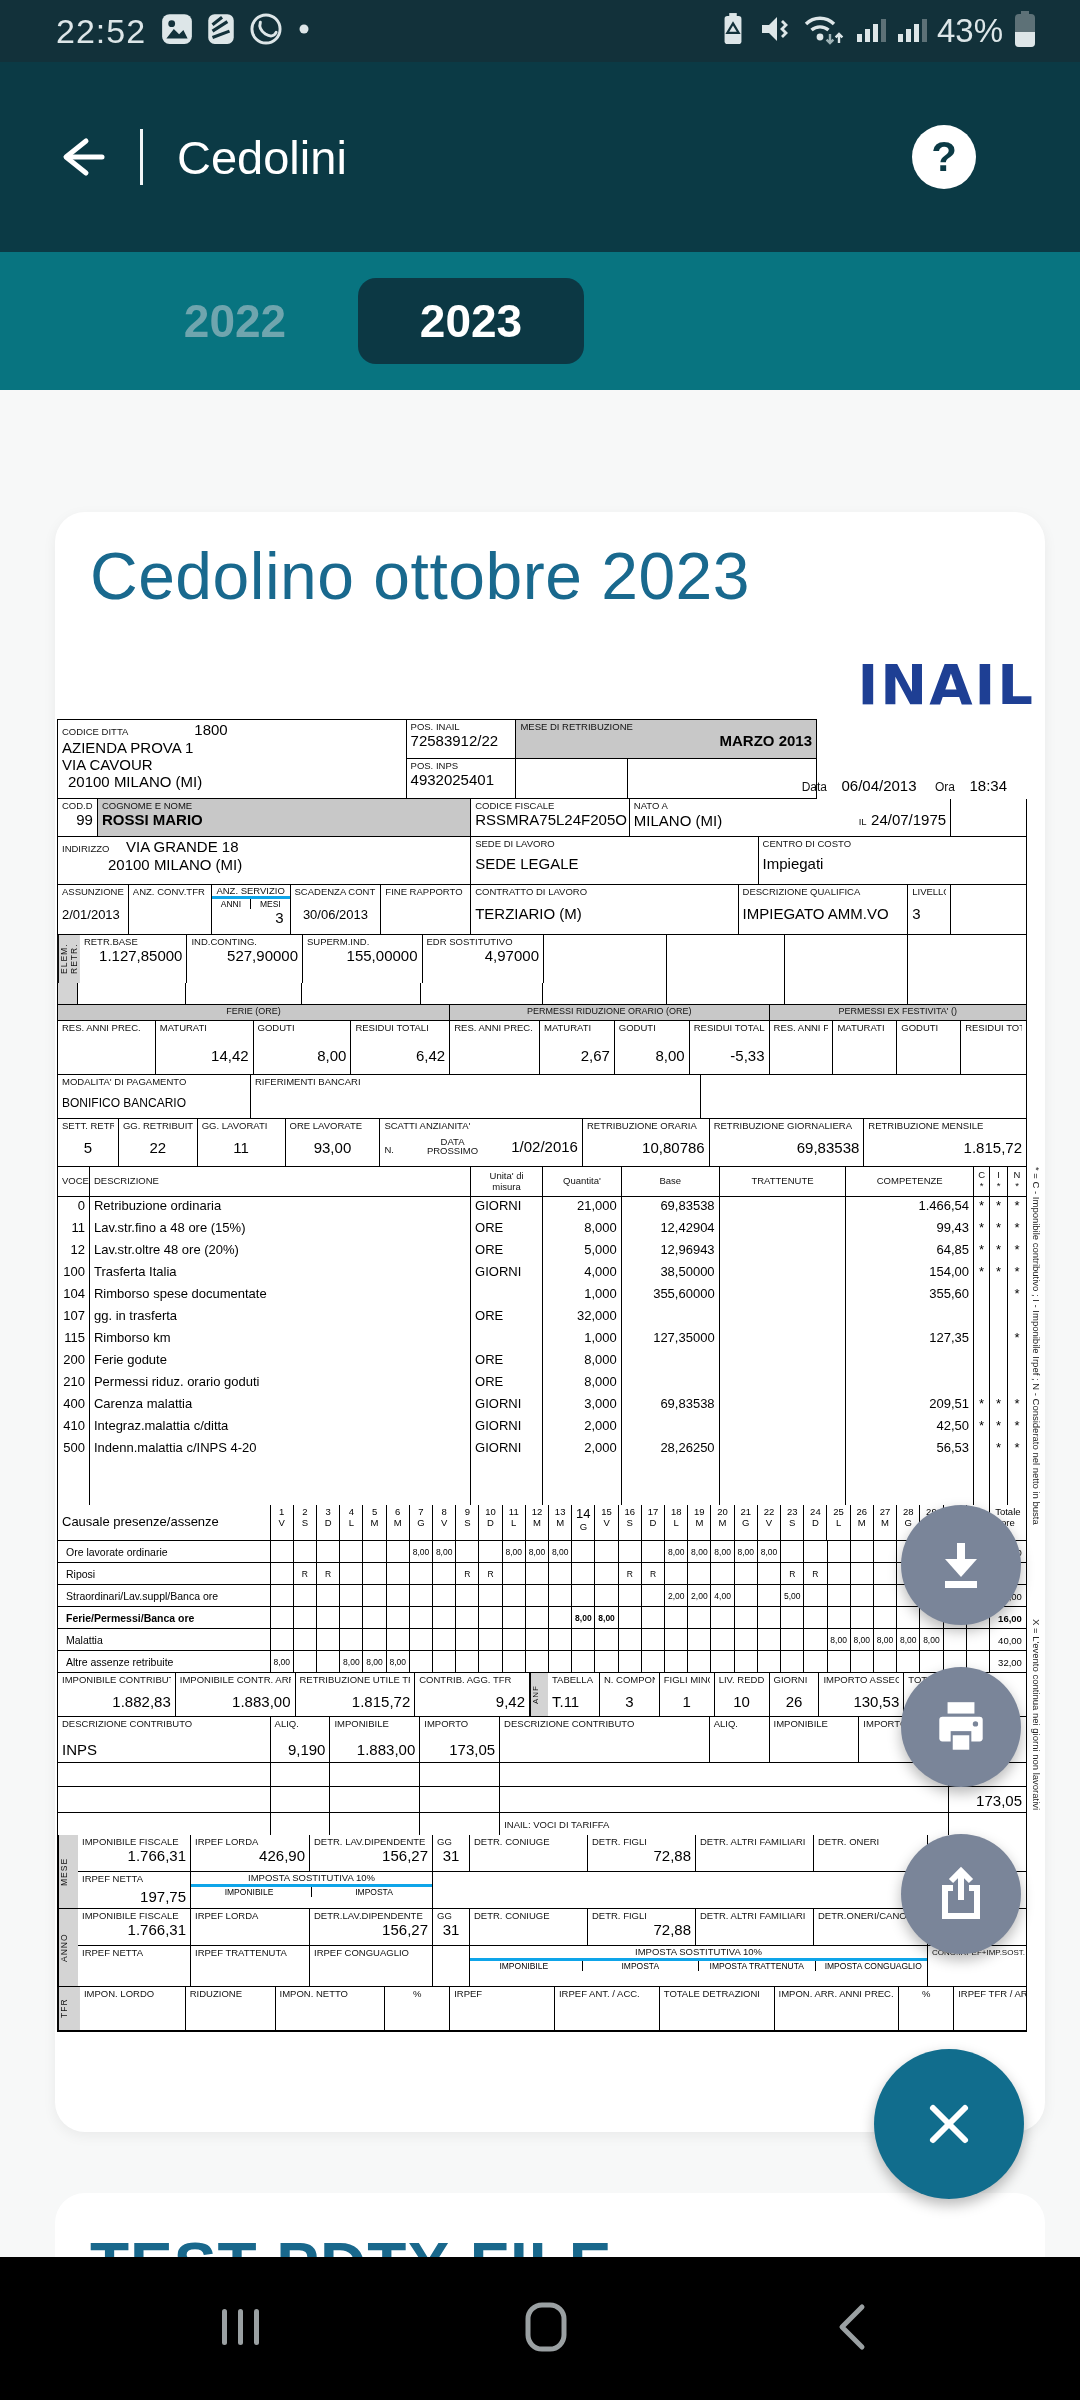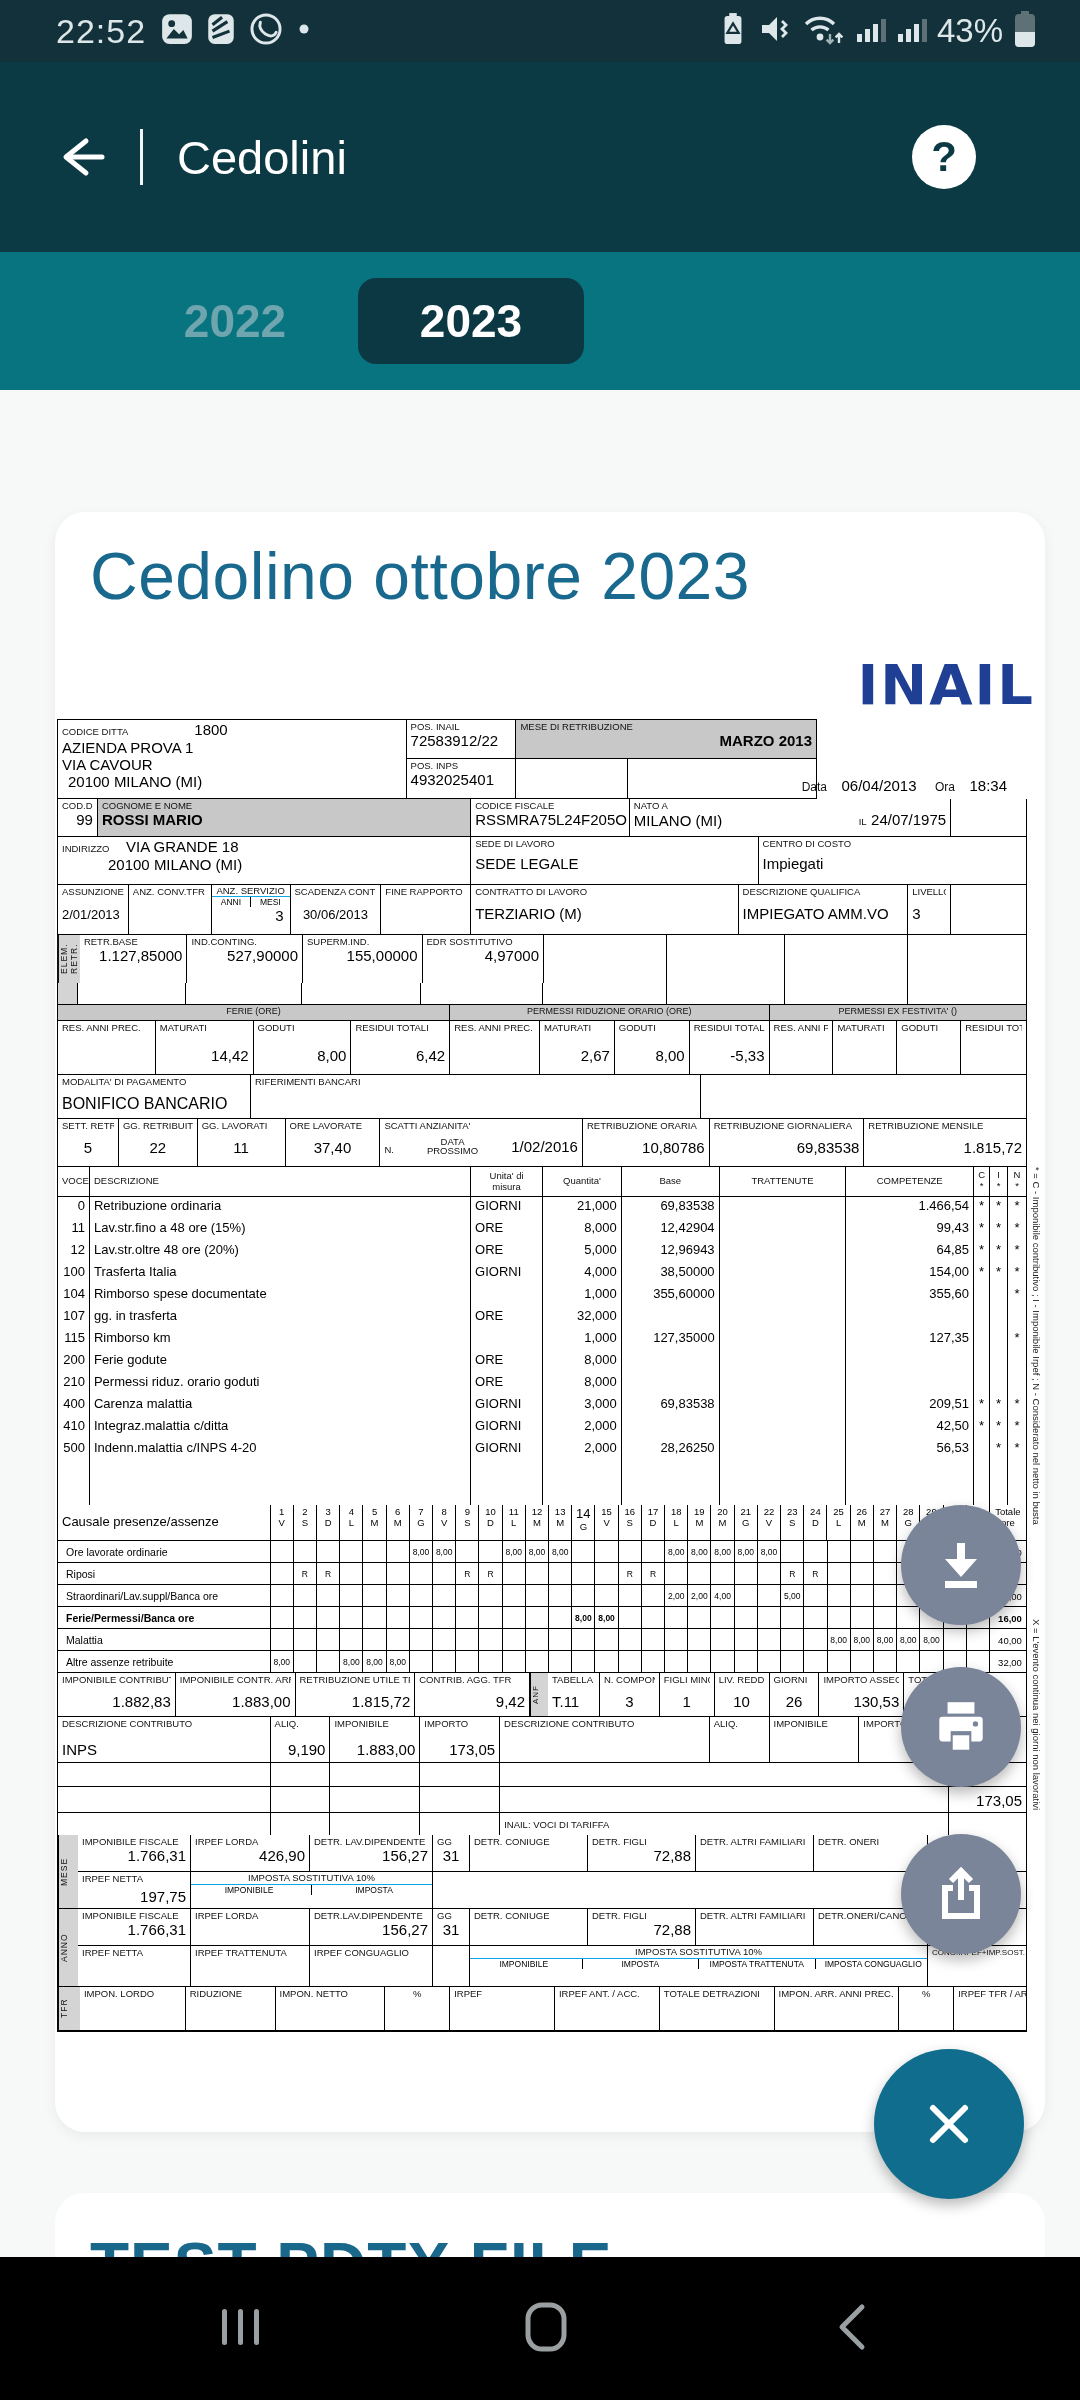--- a/index.html
+++ b/index.html
@@ -48,21 +48,21 @@
   .vl{font-size:15px;line-height:17px;white-space:nowrap;}
   .v13{font-size:13px;line-height:15px;}
   .v10{font-size:10.5px;line-height:12px;white-space:nowrap;overflow:hidden;}
   .num{text-align:right;}
   .ctr{text-align:center;}
   .b{font-weight:700;}
   .gy{background:#c8c8c8;}
   .flexr{display:flex;justify-content:space-between;align-items:flex-end;}
   .vtab{writing-mode:vertical-rl;transform:rotate(180deg);font-size:8.5px;text-align:center;
         background:#d4d4d4;border-right:1px solid #000;width:22px;letter-spacing:1px;color:#111;}
-  .subcols{display:flex;border-top:1px solid #0ea5e9;margin:1px -4px 0;}
+  .subcols{display:flex;border-top:3px solid #0ea5e9;margin:1px -4px 0;}
   .subcols span{flex:1;text-align:center;font-size:8.5px;border-right:1px solid #000;}
   .subcols span:last-child{border-right:0;}
   .note-v{position:absolute;writing-mode:vertical-rl;font-size:9.5px;color:#222;left:974px;white-space:nowrap;}
   .dataora{position:absolute;right:26px;top:58px;white-space:nowrap;}
   .dataora .lb{display:inline;font-size:12px;}
   .dataora .vl{display:inline;margin-left:10px;margin-right:14px;}
   
   .fab{position:absolute;border-radius:50%;display:flex;align-items:center;justify-content:center;
        box-shadow:0 6px 14px rgba(0,0,0,.28);cursor:pointer;z-index:50;}
   .fab-g{width:120px;height:120px;background:#7a8599;left:901px;}
@@ -376,21 +376,21 @@
               <div class="lb">GODUTI</div>
             </div>
           <div class="c" style="width:65px">
               <div class="lb">RESIDUI TOTALI</div>
             </div>
         </div>
 
         <div class="row" style="height:44px">
           <div class="c" style="width:193px">
               <div class="lb">MODALITA' DI PAGAMENTO</div>
-              <div class="vl" style="font-size:16px;margin-top:8px">BONIFICO BANCARIO</div>
+              <div class="vl" style="font-size:12px;margin-top:8px">BONIFICO BANCARIO</div>
             </div>
           <div class="c" style="width:450px">
               <div class="lb">RIFERIMENTI BANCARI</div>
             </div>
           <div class="sp" style="flex:1"></div>
         </div>
 
         <div class="row" style="height:48px">
           <div class="c" style="width:61px">
               <div class="lb">SETT. RETR.</div>
@@ -399,21 +399,21 @@
           <div class="c" style="width:79px">
               <div class="lb">GG. RETRIBUITI</div>
               <div class="vl ctr" style="margin-top:8px">22</div>
             </div>
           <div class="c" style="width:88px">
               <div class="lb">GG. LAVORATI</div>
               <div class="vl ctr" style="margin-top:8px">11</div>
             </div>
           <div class="c" style="width:95px">
               <div class="lb">ORE LAVORATE</div>
-              <div class="vl ctr" style="margin-top:8px">37,40</div>
+              <div class="vl ctr" style="margin-top:8px">93,00</div>
             </div>
           <div class="c" style="width:203px">
               <div class="lb">SCATTI ANZIANITA'</div>
             <div class="flexr" style="margin-top:6px">
                 <span class="lb">N.</span>
                 <span class="lb" style="text-align:center;white-space:normal;width:52px;line-height:9px">DATA PROSSIMO</span>
                 <span class="vl">1/02/2016</span>
               </div>
           </div>
           <div class="c" style="width:127px">

